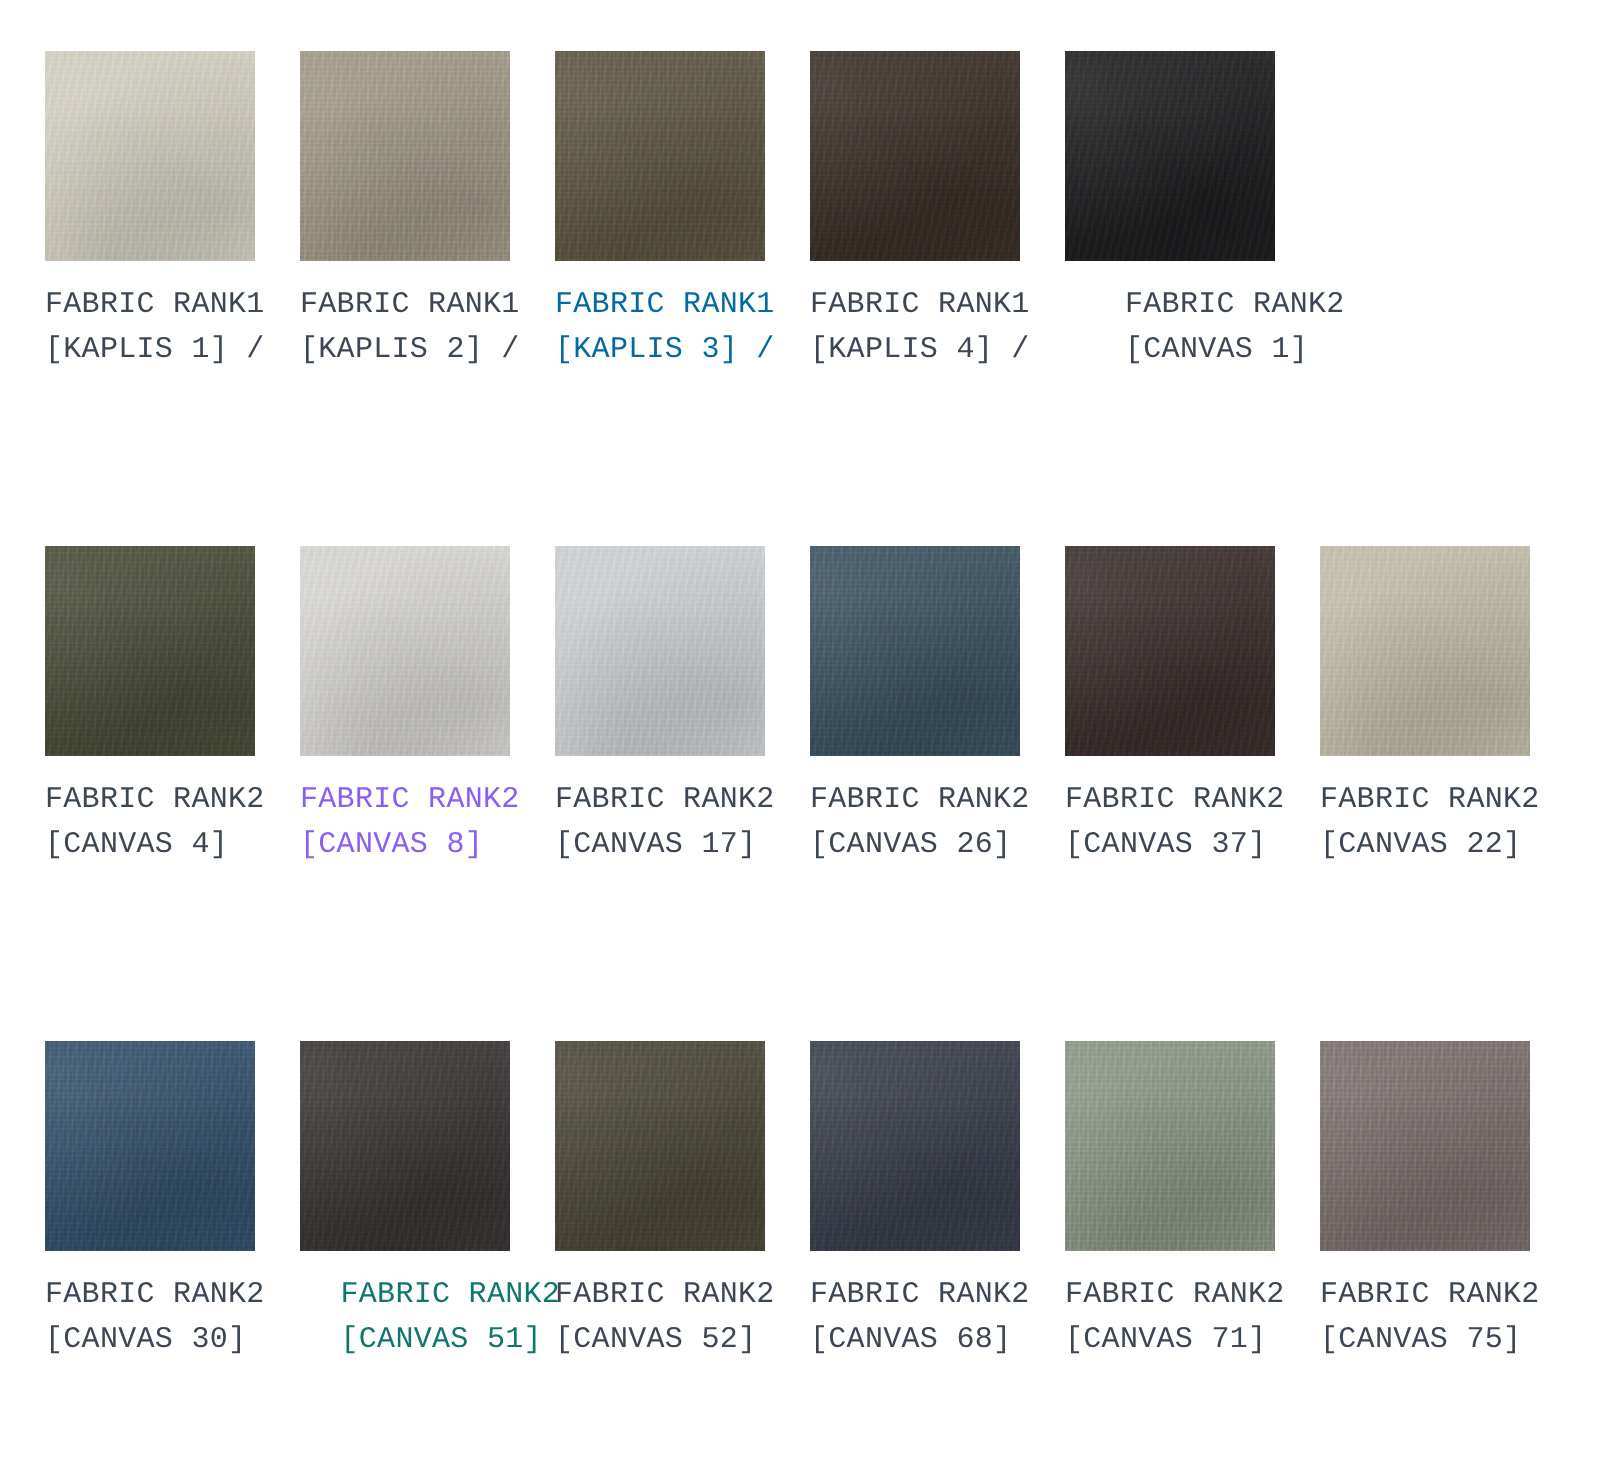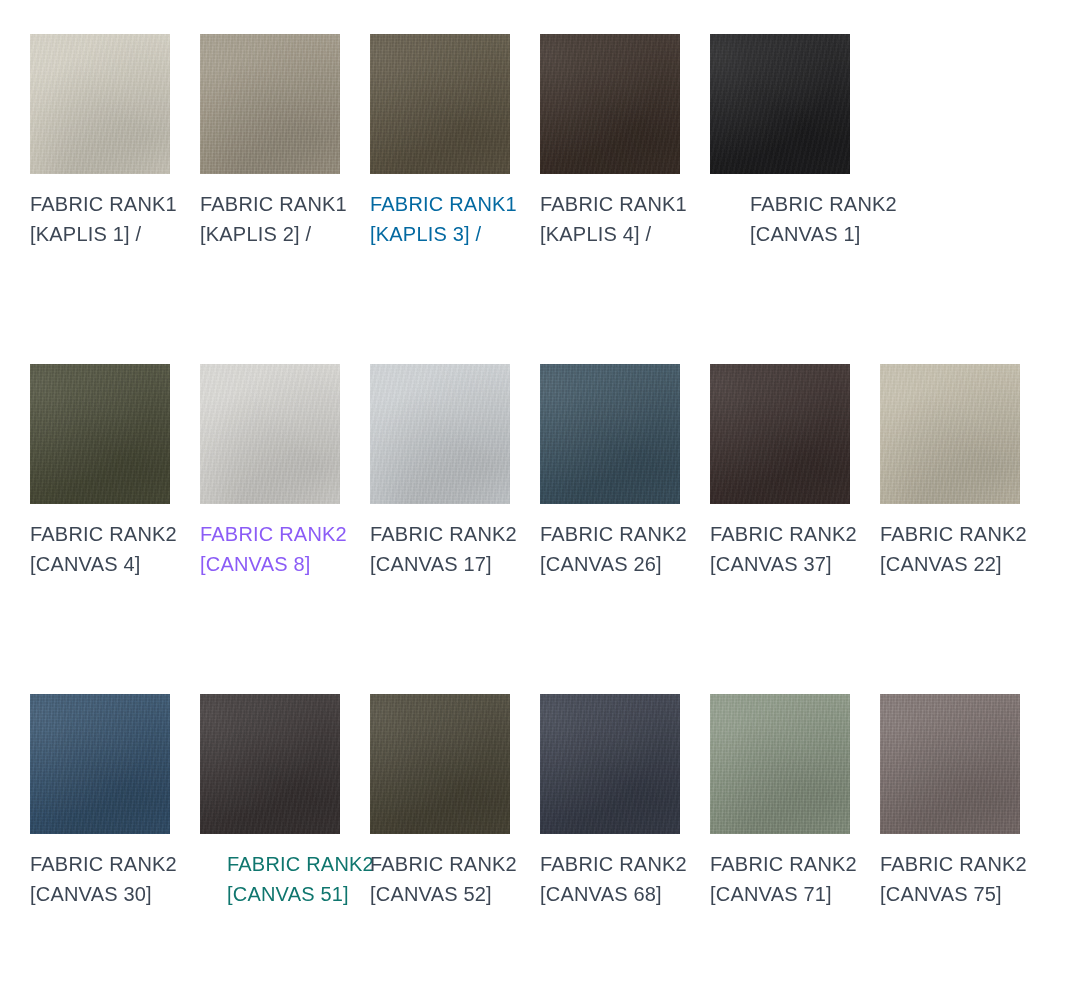--- a/index.html
+++ b/index.html
@@ -13,20 +13,21 @@
     overflow: hidden;
     font-family: "Liberation Sans", "DejaVu Sans", sans-serif;
   }
 
   #product-grid {
     position: relative;
     width: 1078px;
     height: 982px;
     box-sizing: border-box;
     padding: 34px 0 0 30px;
+    font-family: Liberation Mono, monospace;
   }
 
   .grid-rows {
     display: flex;
     flex-direction: column;
     row-gap: 0px;
   }
 
   .grid-row {
     display: flex;

